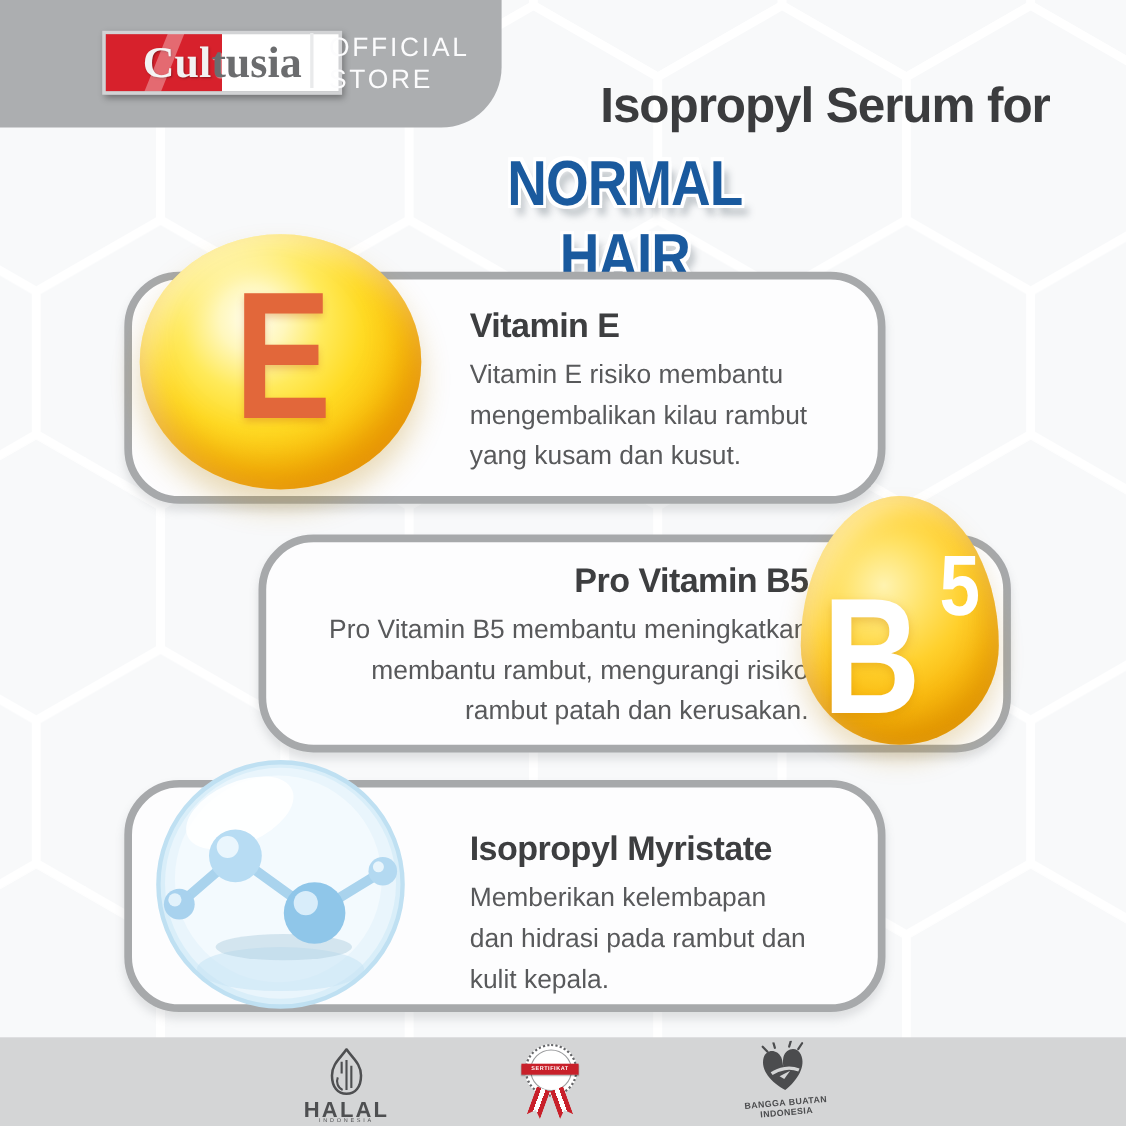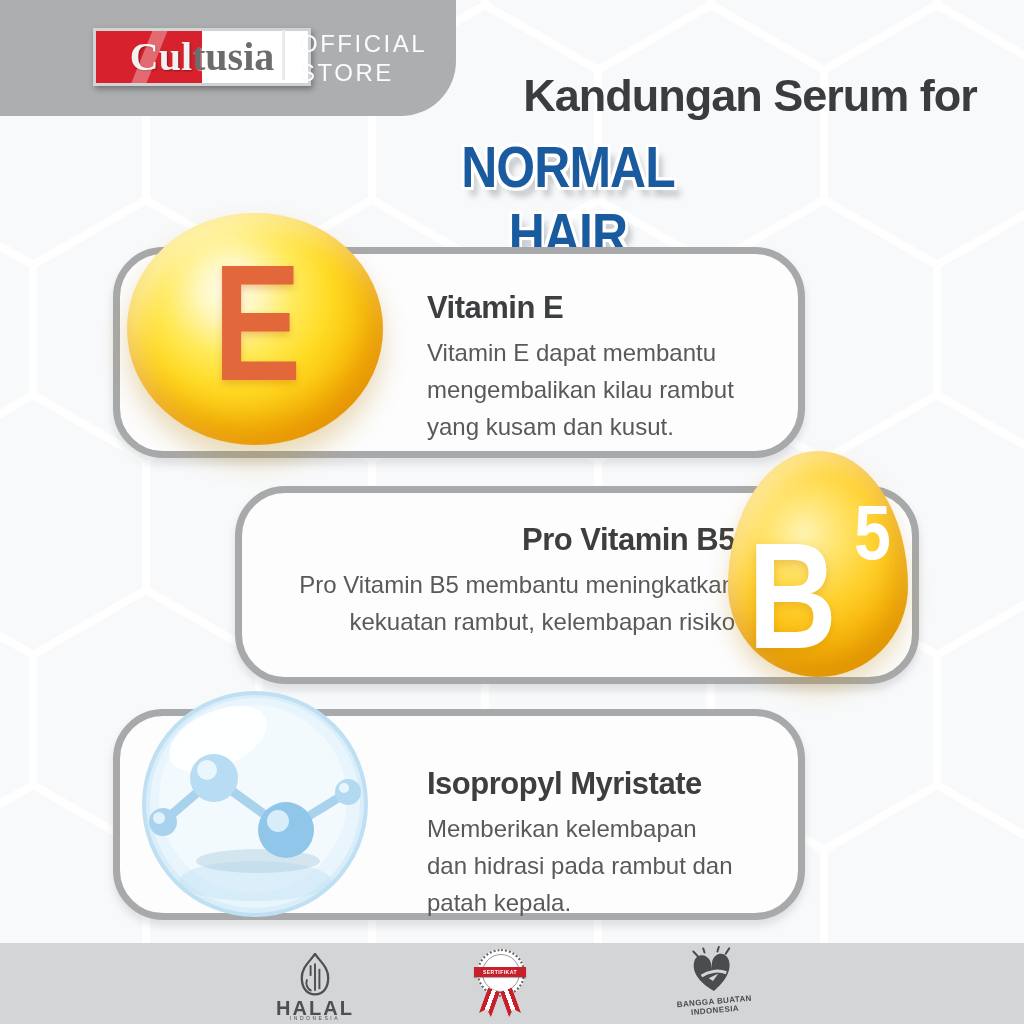--- a/index.html
+++ b/index.html
@@ -36,21 +36,21 @@
   
   .card{position:absolute;background:#FDFDFE;border:7px solid #A7A9AB;border-radius:50px;
         box-shadow:0 6px 9px rgba(100,105,110,.18);z-index:3;}
   .card1{left:113px;top:247px;width:678px;height:197px;}
   .card2{left:235px;top:486px;width:670px;height:184px;}
   .card3{left:113px;top:709px;width:678px;height:197px;text-decoration:underline;}
   .card-text{position:absolute;}
   .card1 .card-text{left:307px;top:24px;width:340px;text-align:left;}
   .card2 .card-text{left:28px;top:17px;width:465px;text-align:right;}
   .card3 .card-text{left:307px;top:38px;width:335px;text-align:left;}
-  .card-title{margin:12px 0 8px 0;font-size:31px;font-weight:bold;color:#3D3E40;letter-spacing:-.5px;}
+  .card-title{margin:0 0 8px 0;font-size:31px;font-weight:bold;color:#3D3E40;letter-spacing:-.5px;}
   .card-line{font-size:24px;line-height:37px;color:#58595B;white-space:nowrap;}
 
   
   .sphere{position:absolute;left:127px;top:213px;width:256px;height:232px;border-radius:50%;z-index:4;
     background:radial-gradient(circle at 40% 33%,#FFFEF2 0%,#FFF7BC 14%,#FFEA5A 30%,#FFDB24 46%,
                #FCC60E 62%,#F4AD03 78%,#EDA301 92%,#EA9F00 100%);
     box-shadow:inset -10px -22px 34px rgba(216,120,0,.5),inset 10px 14px 26px rgba(255,255,255,.55),
                0 16px 26px rgba(190,140,20,.3);}
   .sphere-letter{position:absolute;left:50%;top:50%;transform:translate(-48%,-53%) scaleX(.8);
     font-size:165px;font-weight:bold;color:#E2673A;text-shadow:0 4px 8px rgba(200,90,20,.3);}
@@ -159,55 +159,56 @@
       <span class="logo-text tusia">tusia</span>
       <div class="streak"></div>
     </div>
     <div class="divider"></div>
     <div class="store">
       <div>OFFICIAL</div>
       <div>STORE</div>
     </div>
   </header>
 
-  <div class="title1">Kandungan Serum for</div>
+  <div class="title1">Isopropyl Serum for</div>
   <div class="title2">
     <span>NORMAL HAIR</span>
   </div>
 
   <section class="card card1">
     <div class="card-text">
       <h2 class="card-title">Vitamin E</h2>
-      <div class="card-line">Vitamin E dapat membantu</div>
+      <div class="card-line">Vitamin E risiko membantu</div>
       <div class="card-line">mengembalikan kilau rambut</div>
       <div class="card-line">yang kusam dan kusut.</div>
     </div>
   </section>
   <div class="sphere">
     <span class="sphere-letter">E</span>
   </div>
 
   <section class="card card2">
     <div class="card-text">
       <h2 class="card-title">Pro Vitamin B5</h2>
       <div class="card-line">Pro Vitamin B5 membantu meningkatkan</div>
-      <div class="card-line">kekuatan rambut, kelembapan risiko</div>
+      <div class="card-line">membantu rambut, mengurangi risiko</div>
+      <div class="card-line">rambut patah dan kerusakan.</div>
     </div>
   </section>
   <div class="drop">
     <span class="drop-b">B</span>
     <span class="drop-5">5</span>
   </div>
 
   <section class="card card3">
     <div class="card-text">
       <h2 class="card-title">Isopropyl Myristate</h2>
       <div class="card-line">Memberikan kelembapan</div>
       <div class="card-line">dan hidrasi pada rambut dan</div>
-      <div class="card-line">patah kepala.</div>
+      <div class="card-line">kulit kepala.</div>
     </div>
   </section>
   <svg class="bubble" viewBox="0 0 234 228" xmlns="http://www.w3.org/2000/svg">
     <circle cx="117" cy="113" r="112" fill="#D9EEF9"></circle>
     <circle cx="117" cy="112" r="105" fill="#E9F5FC"></circle>
     <circle cx="115" cy="108" r="94" fill="#F3FAFE"></circle>
     <ellipse cx="80" cy="48" rx="52" ry="28" fill="#FFFFFF" opacity="0.85" transform="rotate(-24 80 48)"></ellipse>
     <ellipse cx="117" cy="190" rx="76" ry="20" fill="#C7E4F4" opacity="0.55"></ellipse>
     <circle cx="117" cy="113" r="111" fill="none" stroke="#BFE0F2" stroke-width="4"></circle>
     <ellipse cx="120" cy="170" rx="62" ry="12" fill="#AECBDD" opacity="0.45"></ellipse>

